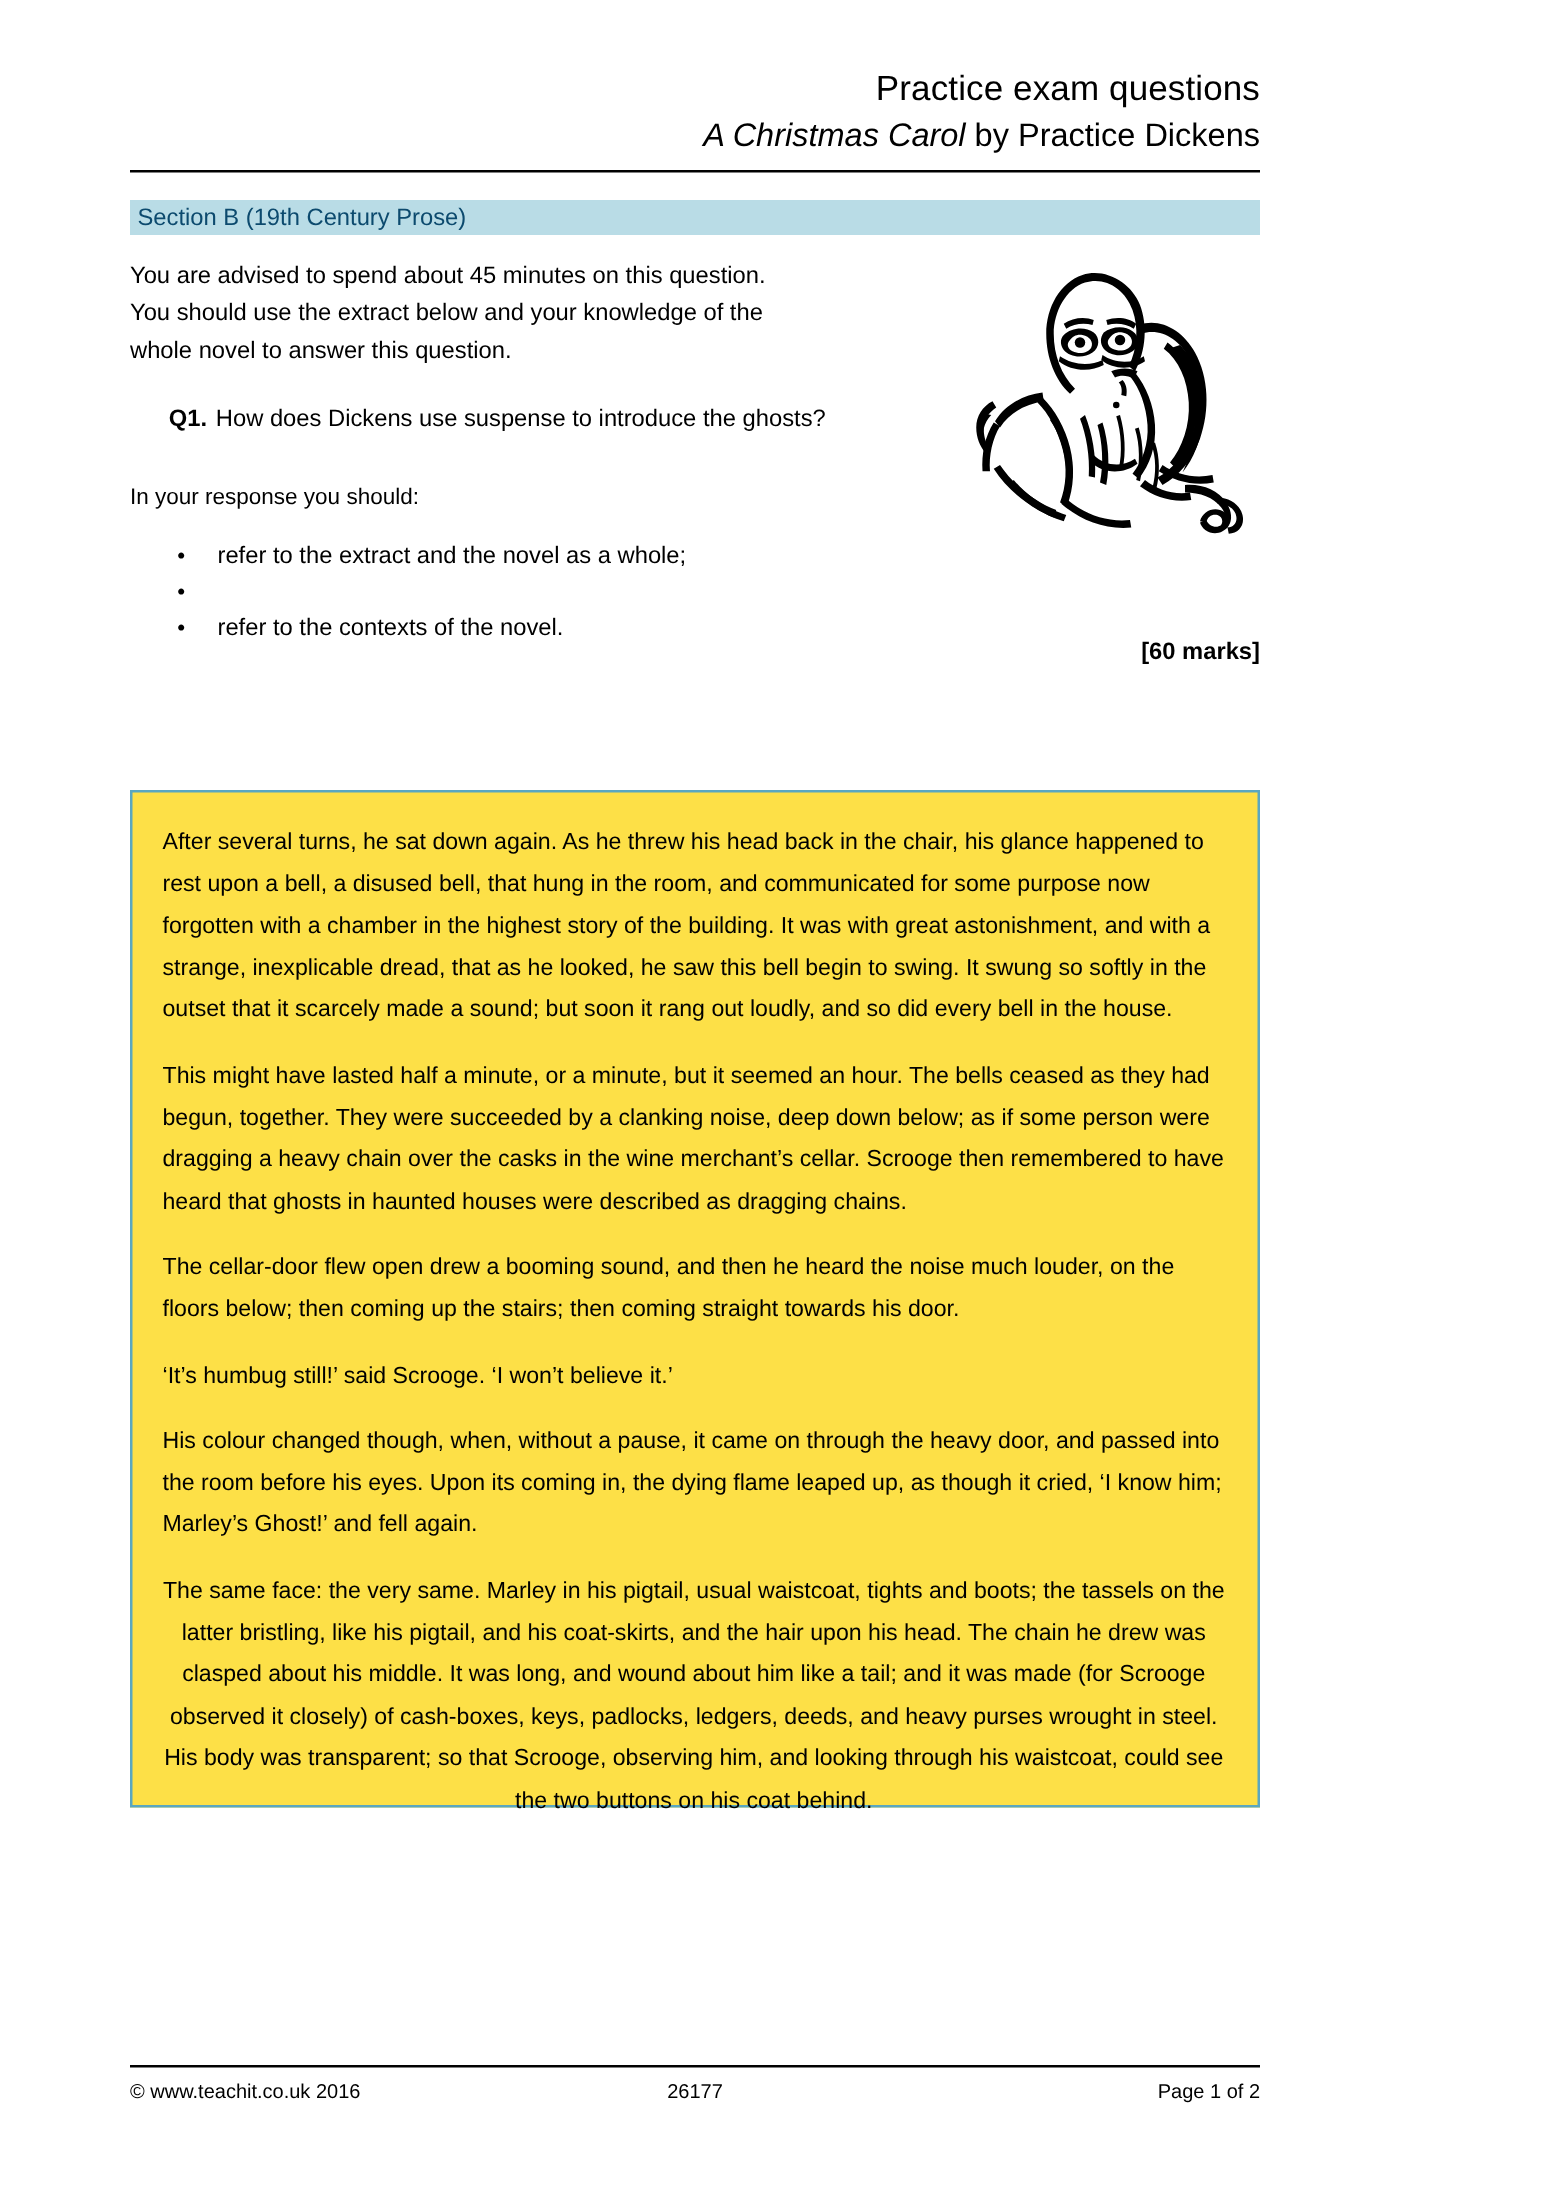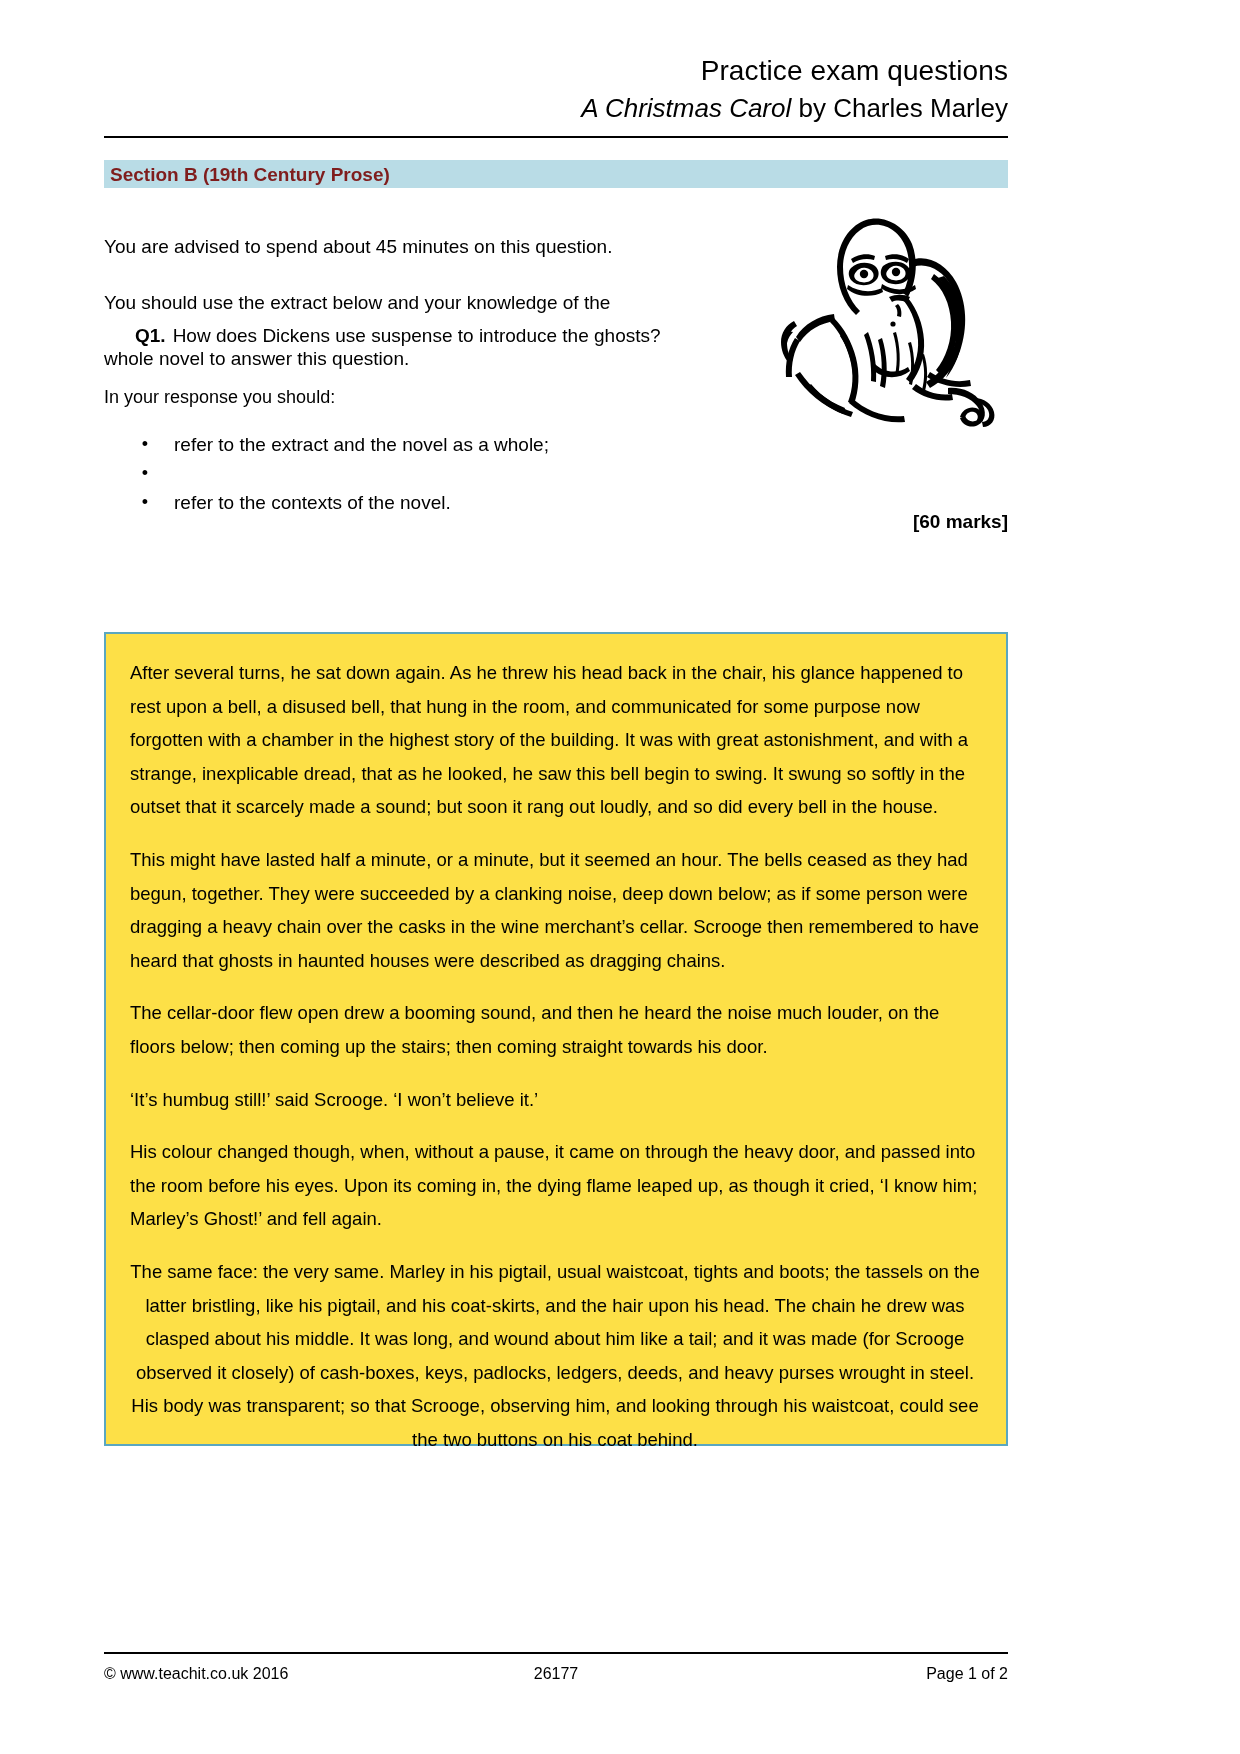--- a/index.html
+++ b/index.html
@@ -63,36 +63,36 @@
     top: 160px;
     width: 904px;
     height: 28px;
     background: #b9dce6;
   }
   .section-bar-label {
     position: absolute;
     left: 6px;
     top: 3px;
     font-size: 19px;
-    font-weight: bold;
+    font-weight: normal;
     line-height: 23px;
-    color: #7f1d1d;
+    color: #0c4a6e;
     white-space: nowrap;
   }
 
   
   .intro {
     position: absolute;
     left: 104px;
     top: 206px;
     width: 640px;
     font-size: 19px;
     line-height: 30px;
   }
-  .intro div { white-space: nowrap; margin-top: 26px; }
+  .intro div { white-space: nowrap; }
 
   
   .question {
     position: absolute;
     left: 135px;
     top: 322px;
     width: 760px;
     font-size: 19px;
     line-height: 28px;
     white-space: nowrap;
@@ -221,21 +221,21 @@
     white-space: nowrap;
   }
 </style>
 </head>
 <body>
 
 <div class="page">
 
   <div class="header">
     <div class="header-line1">Practice exam questions</div>
-    <div class="header-line2"><span class="title-italic">A Christmas Carol</span><span> by Charles Marley</span></div>
+    <div class="header-line2"><span class="title-italic">A Christmas Carol</span><span> by Practice Dickens</span></div>
   </div>
   <div class="header-rule"></div>
 
   <div class="section-bar">
     <div class="section-bar-label">Section B (19th Century Prose)</div>
   </div>
 
   <div class="intro">
     <div>You are advised to spend about 45 minutes on this question.</div>
     <div>You should use the extract below and your knowledge of the</div>

